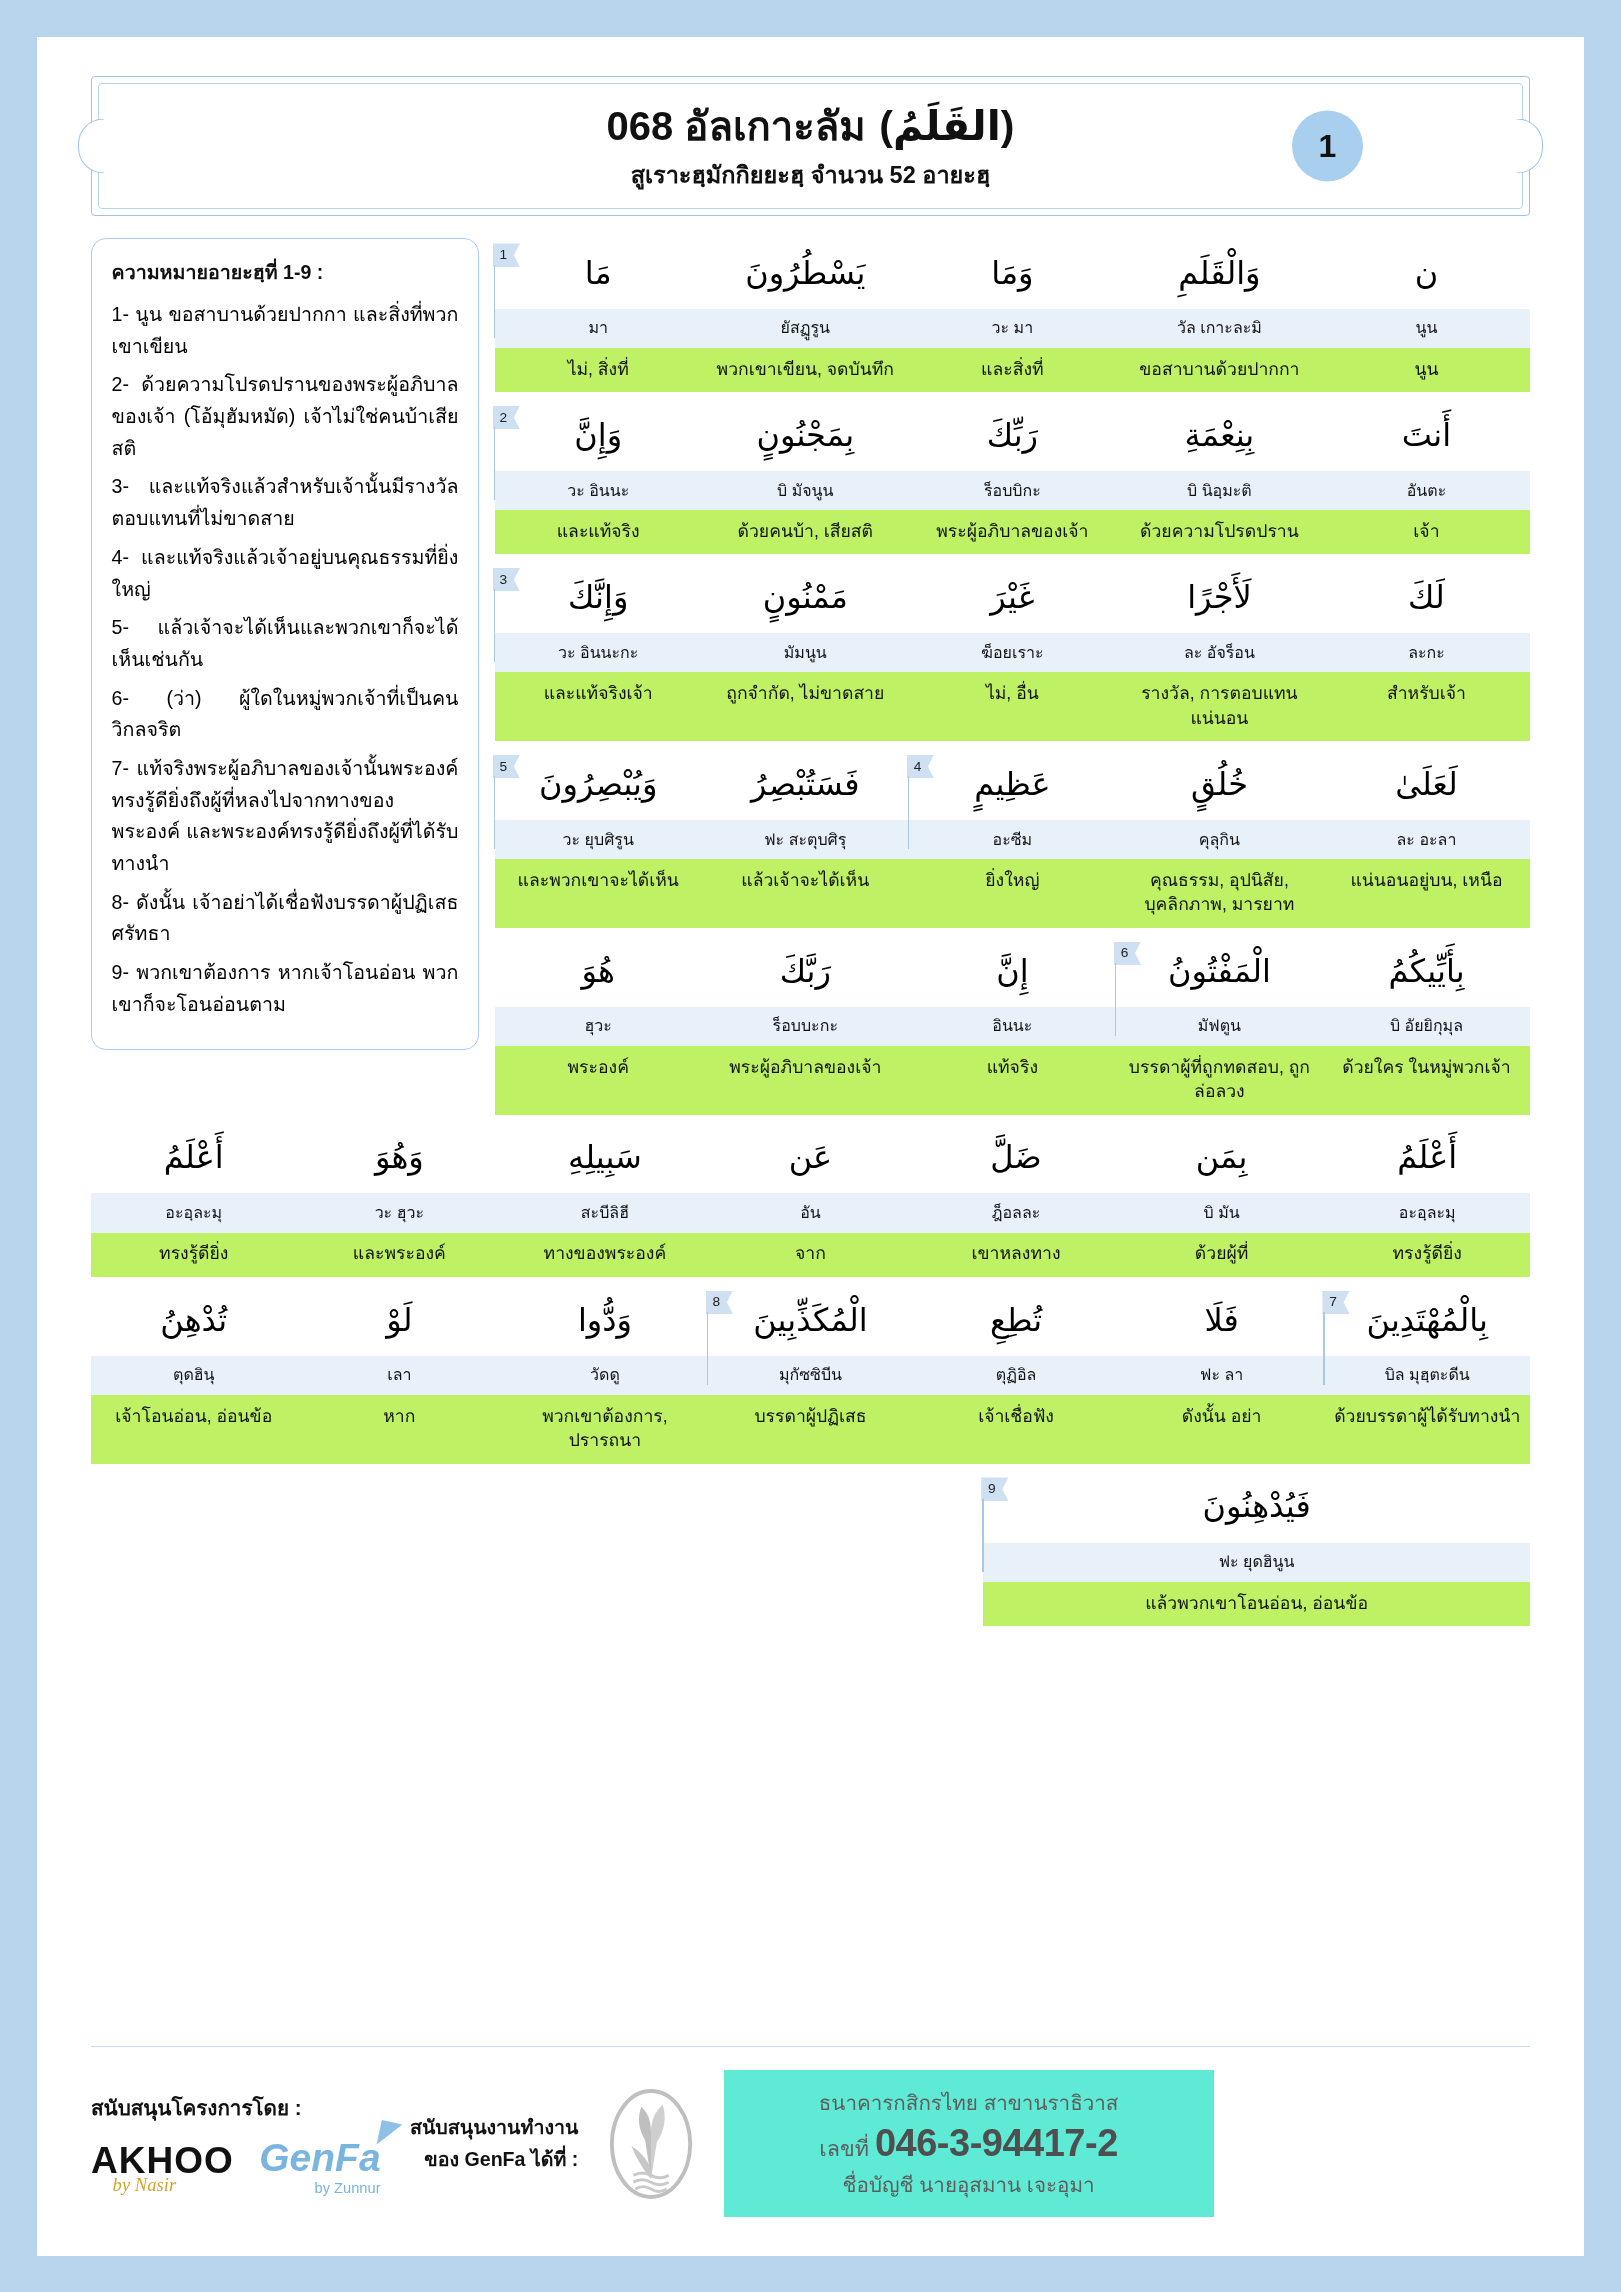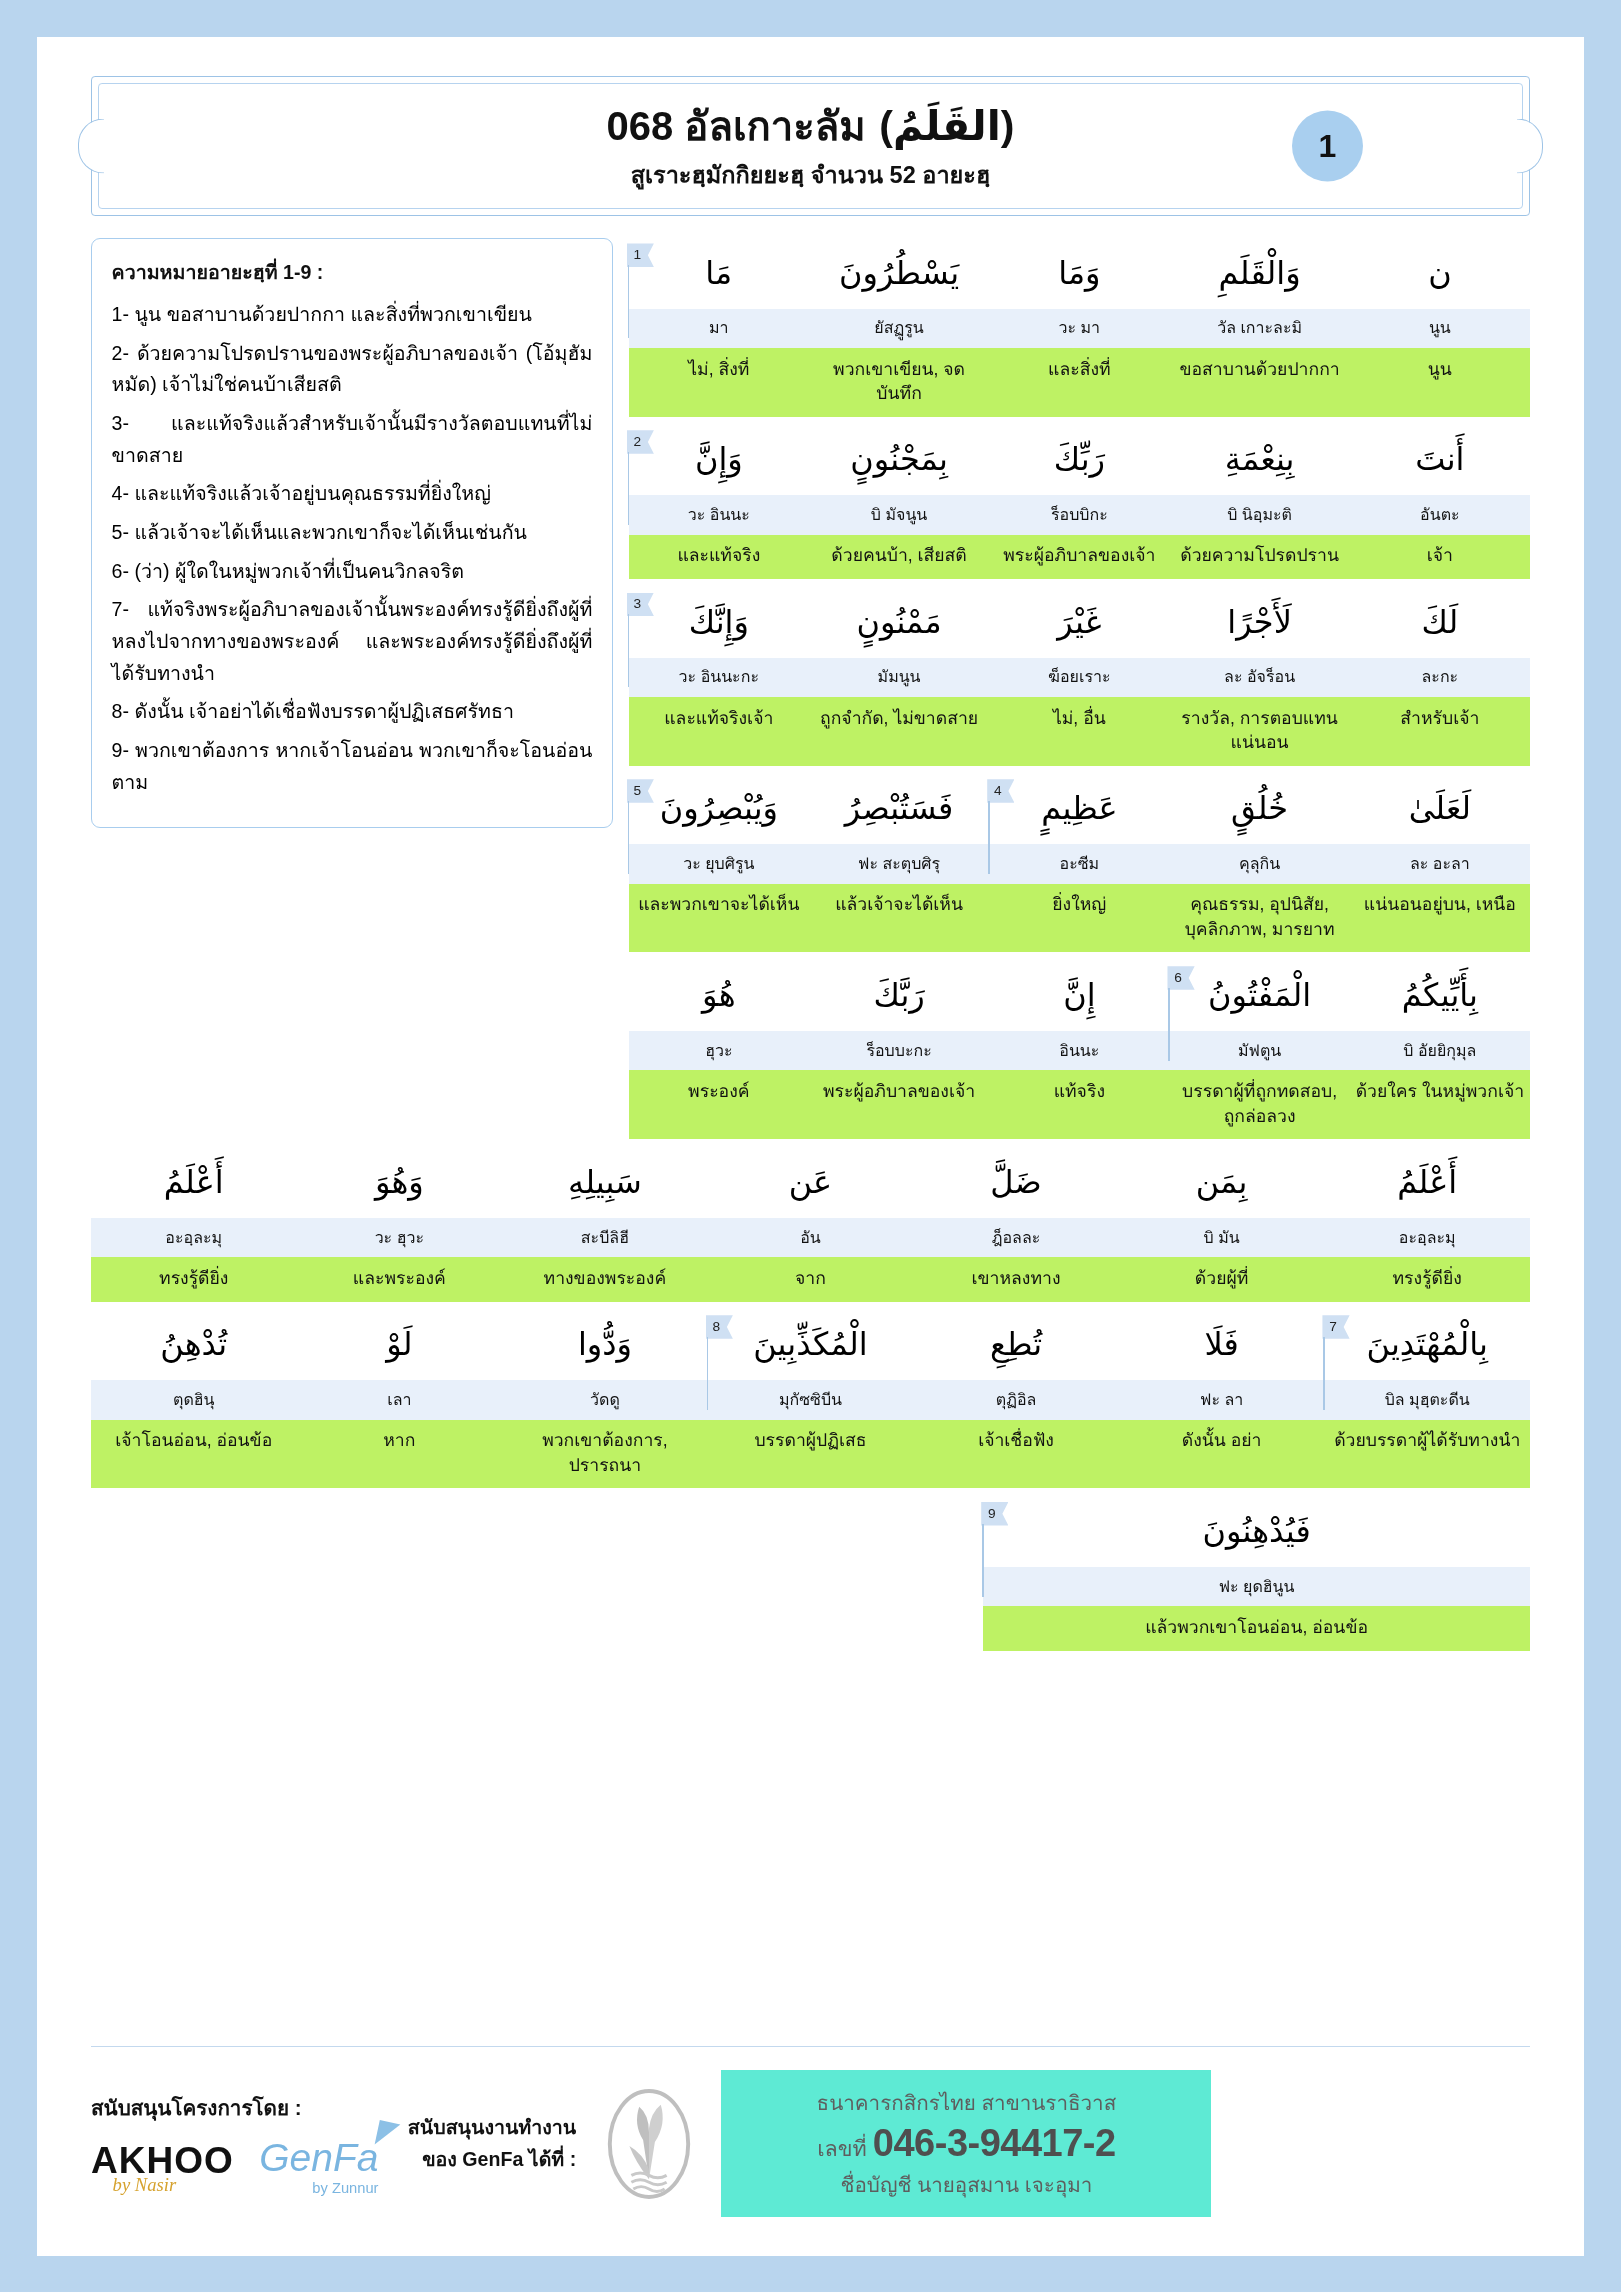--- a/index.html
+++ b/index.html
@@ -106,24 +106,24 @@
 
   
   .content {
     display: flex;
     padding: 21.6px 54px 0 54px;
     gap: 15.7px;
     flex: none;
   }
 
   .notes {
-    width: 522px;
+    width: 388px;
     flex: none;
     border: 1.5px solid #a8cdee;
-    border-radius: 9px;
+    border-radius: 15px;
     padding: 17.6px 19.6px 21.6px 19.6px;
     align-self: flex-start;
   }
   .notes-title {
     font-size: 19.6px;
     font-weight: bold;
     color: #111;
     margin-bottom: 10.8px;
   }
   .notes-item {
@@ -261,21 +261,21 @@
     font-size: 18.6px;
     color: #d6a22e;
     white-space: nowrap;
   }
   .genfa {
     position: relative;
     padding-bottom: 19.6px;
   }
   .genfa-main {
     font-size: 39px;
-    font-weight: normal;
+    font-weight: bold;
     font-style: italic;
     color: #7ab5e0;
     line-height: 1;
   }
   .genfa-sub {
     position: absolute;
     right: 0;
     bottom: 0;
     font-size: 14.7px;
     color: #7ab5e0;

